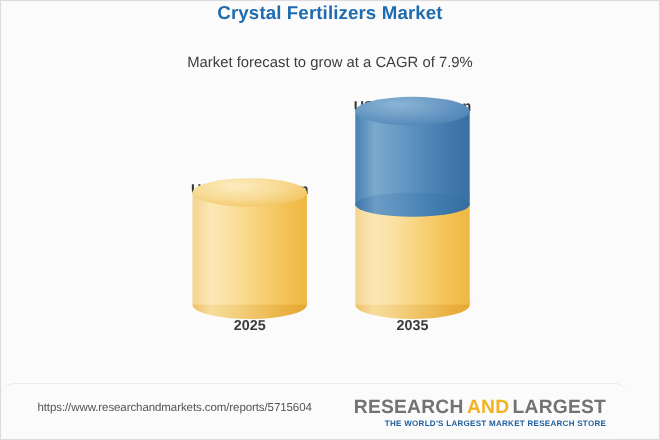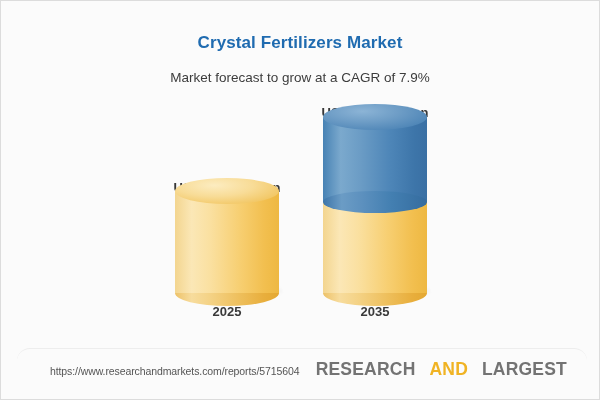--- a/index.html
+++ b/index.html
@@ -21,44 +21,44 @@
     box-sizing: border-box;
     border: 1px solid #dcdcdc;
     background: #fbfbfb;
   }
 
   
   .header {
     position: absolute;
     top: 0; left: 0;
     width: 598px;
-    padding-top: 31px;
+    padding-top: 0;
     text-align: center;
   }
   .chart-title {
     font-size: 17px;
     font-weight: bold;
     color: #1f6bb0;
     letter-spacing: .1px;
     margin: 0;
     line-height: 22px;
   }
   .chart-subtitle {
     font-size: 13.5px;
     color: #3c3c3c;
-    margin: 6px;
+    margin: 16px;
     padding-top: 9px;
     line-height: 18px;
   }
 
   
   .plot {
     position: absolute;
     left: 0;
-    top: 16px;
+    top: 0;
     width: 598px;
     height: 348px;
   }
 
   .col {
     position: absolute;
     bottom: 40px;
     width: 140px;
     text-align: center;
   }
@@ -201,21 +201,21 @@
       #3d75a9 0%,
       #6b9cc5 18%,
       #5c90be 38%,
       #437fb1 66%,
       #356c9f 100%);
   }
 
   
   .footer {
     position: absolute;
-    left: 16px;
+    left: 0;
     bottom: 0;
     width: 570px;
     height: 50px;
     background: #fbfbfb;
     border-top: 1px solid #ededed;
     border-radius: 13px;
   }
   .source-url {
     position: absolute;
     left: 33px;
@@ -294,17 +294,18 @@
 
       <div class="cat-label">2035</div>
     </div>
 
   </div>
 
   <div class="footer">
     <div class="source-url">https://www.researchandmarkets.com/reports/5715604</div>
 
     <div class="logo">
-      <div class="logo-main"><span class="logo-blue">RESEARCH</span><span class="logo-gold" style="padding:0 14px;">AND</span><span class="logo-blue">LARGEST</span></div>
+      <div class="logo-main"><span class="logo-blue">RESEARCH</span><span class="logo-gold" style="padding:0 3px;">AND</span><span class="logo-blue">LARGEST</span></div>
+      <div class="logo-tagline">THE WORLD'S LARGEST MARKET RESEARCH STORE</div>
     </div>
   </div>
 
 </div>
 
 </body></html>

